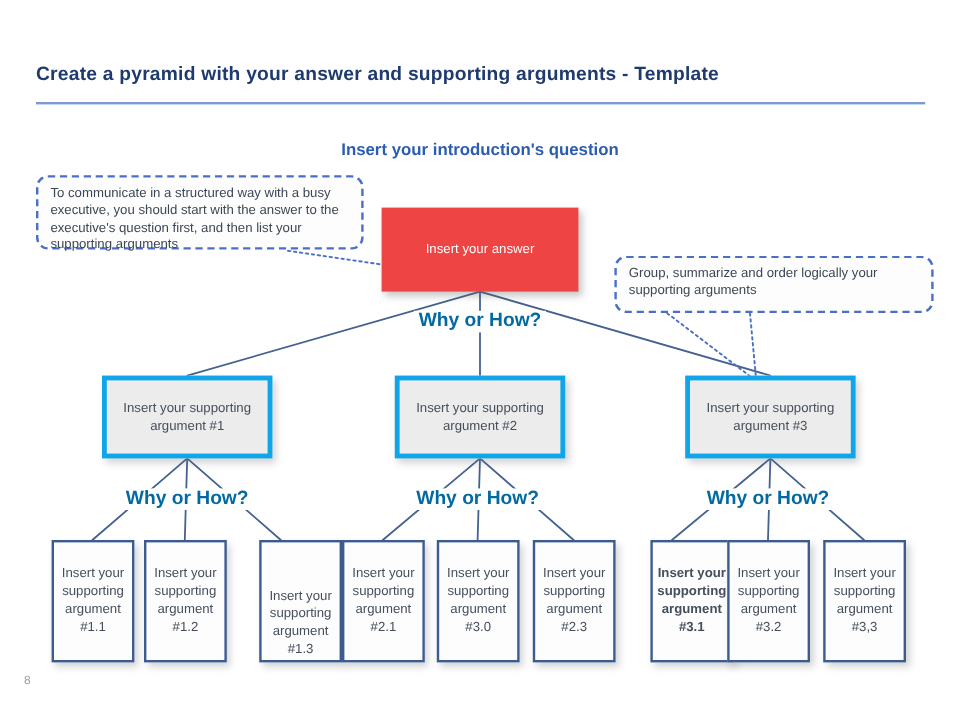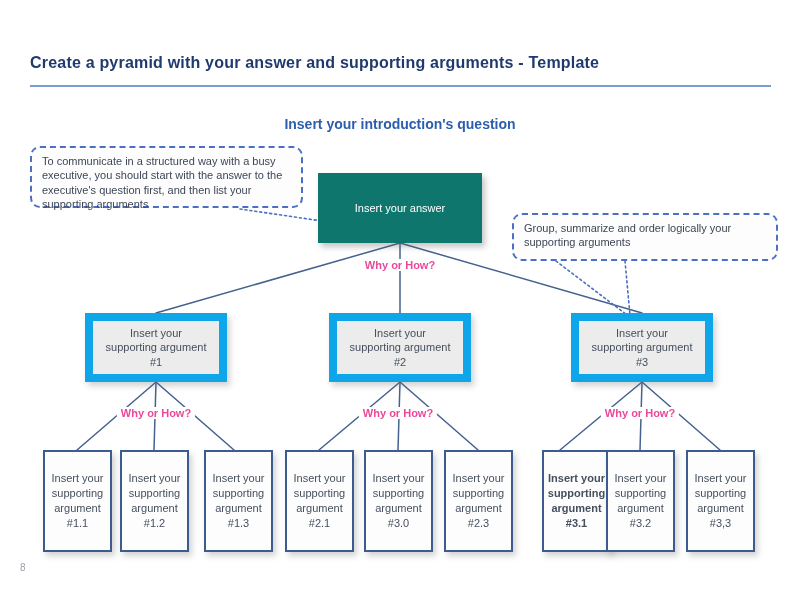--- a/index.html
+++ b/index.html
@@ -21,49 +21,49 @@
   }
   .callout{
     position:absolute;box-sizing:border-box;background:#fdfdfe;
     border:2px dashed #4a6fc4;border-radius:10px;
     font-size:11px;line-height:1.3;color:#3d4754;padding:6px 10px;
   }
   .callout-left{left:30px;top:146px;width:273px;height:62px;}
   .callout-right{left:512px;top:213px;width:266px;height:48px;}
   .answer-box{
     position:absolute;left:318px;top:173px;width:164px;height:70px;
-    background:#0f766e;color:#ffffff;font-size:11px;
+    background:#ef4444;color:#ffffff;font-size:11px;
     display:flex;align-items:center;justify-content:center;text-align:center;
     box-shadow:3px 4px 6px rgba(90,90,90,.35);
   }
   .why{
     position:absolute;transform:translateX(-50%);
-    font-size:11px;font-weight:600;color:#ec4899;
+    font-size:16px;font-weight:600;color:#0369a1;
     background:#ffffff;padding:0 4px;white-space:nowrap;
   }
   .why-1{left:400px;top:259px;}
   .why-2a{left:156px;top:407px;}
   .why-2b{left:398px;top:407px;}
   .why-2c{left:640px;top:407px;}
   .arg-box{
     position:absolute;box-sizing:border-box;top:313px;width:142px;height:69px;
-    background:#ececec;border:8px solid #0ea5e9;
+    background:#ececec;border:4px solid #0ea5e9;
     display:flex;align-items:center;justify-content:center;text-align:center;
     font-size:11px;line-height:1.3;color:#454f5d;padding:4px 10px;
     box-shadow:3px 4px 6px rgba(110,110,110,.3);
   }
   .arg-1{left:85px;} .arg-2{left:329px;} .arg-3{left:571px;}
   .leaf-box{
     position:absolute;box-sizing:border-box;top:450px;width:69px;height:102px;
     background:#fdfdfd;border:2px solid #3c5b8e;
     display:flex;align-items:center;justify-content:center;text-align:center;
     font-size:11px;line-height:1.35;color:#454f5d;padding:1px 1px;
     box-shadow:3px 4px 6px rgba(110,110,110,.3);
   }
-  .leaf-0{left:43px;} .leaf-1{left:120px;} .leaf-2{left:204px;}
+  .leaf-0{left:43px;} .leaf-1{left:120px;} .leaf-2{left:216px;align-items:flex-end;}
   .leaf-3{left:285px;} .leaf-4{left:364px;} .leaf-5{left:444px;}
   .leaf-6{left:542px;font-weight:bold;} .leaf-7{left:606px;} .leaf-8{left:686px;}
   .page-num{
     position:absolute;left:20px;top:562px;font-size:10px;color:#9aa2ad;
   }
 </style>
 </head>
 <body>
 
 <div class="slide">

